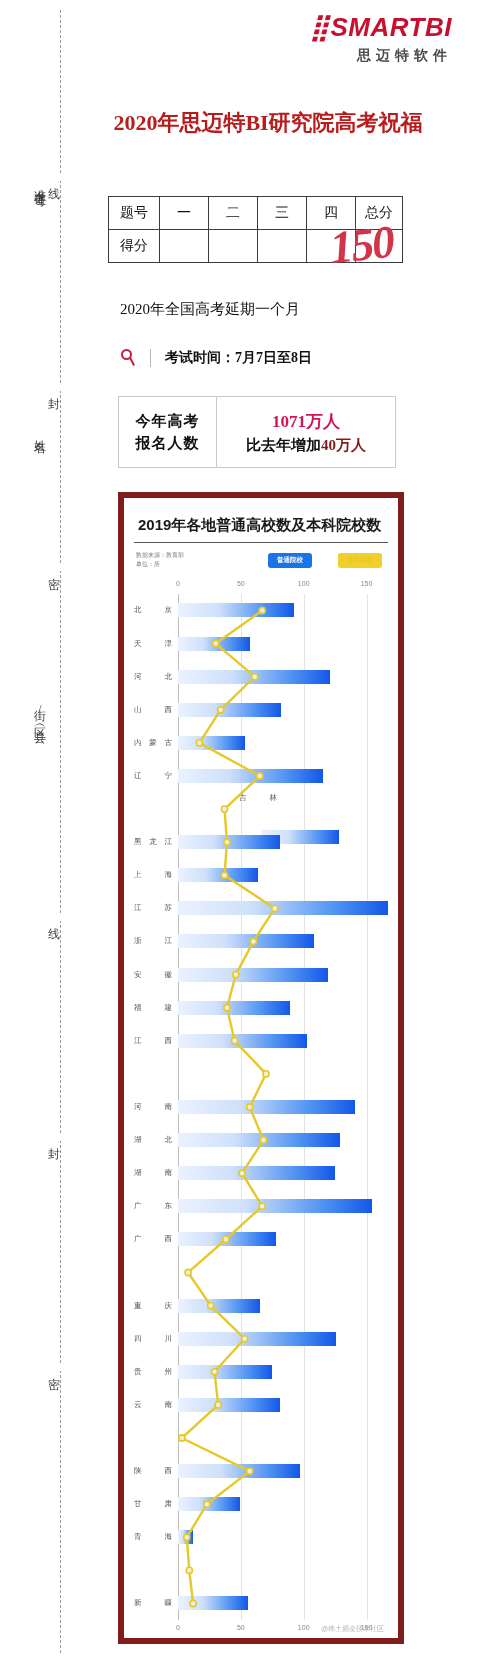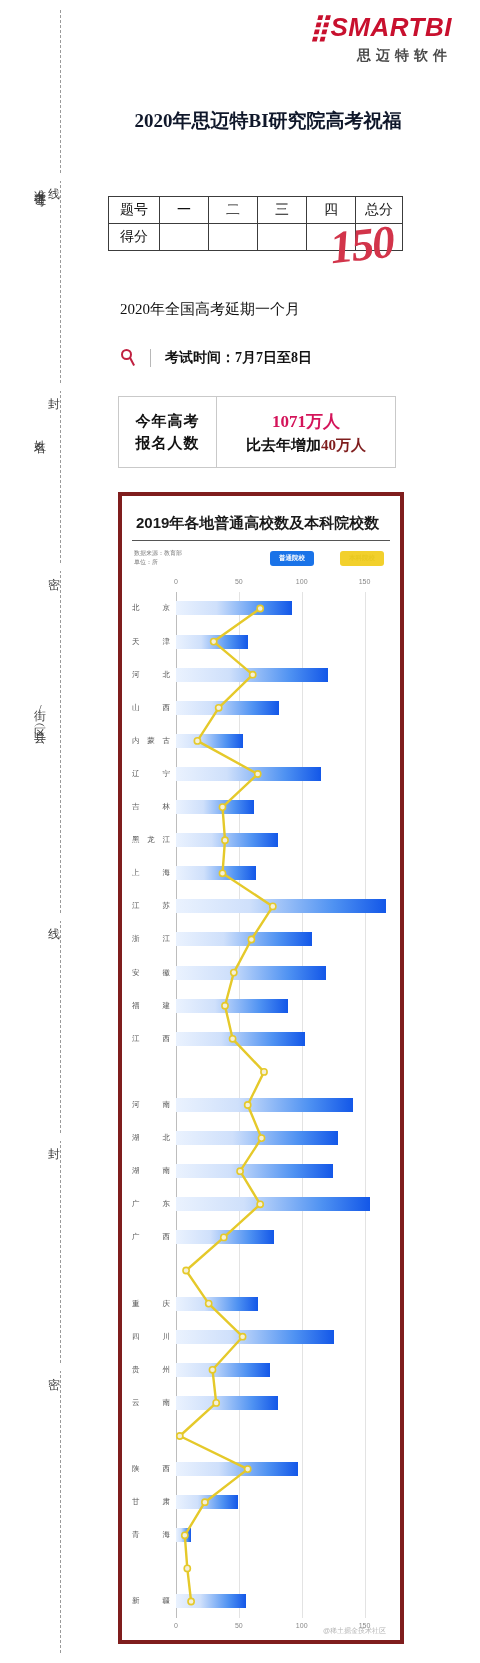--- a/index.html
+++ b/index.html
@@ -47,39 +47,39 @@
     margin-top: 7px;
     font-family: "Liberation Serif", serif;
     font-size: 14px; font-weight: bold; color: #4a4a4a; letter-spacing: 5px;
   }
 
   
   .title-main {
     position: absolute; left: 82px; top: 108px; width: 372px;
     text-align: center;
     font-family: "Liberation Serif", "DejaVu Serif", serif;
-    font-size: 19px; font-weight: bold; color: #0f172a; letter-spacing: 0px;
+    font-size: 22px; font-weight: bold; color: #b91c1c; letter-spacing: 0px;
   }
   .title-sub {
     position: absolute; left: 82px; top: 152px; width: 372px;
     text-align: center;
     font-family: "Liberation Serif", serif;
     font-size: 17px; font-weight: bold; color: #111;
   }
 
   
   .score-table {
     position: absolute; left: 108px; top: 196px;
     border-collapse: collapse;
     font-family: "Liberation Serif", serif;
     background: #fff;
   }
   .score-table td {
     border: 1px solid #3c3c3c;
-    height: 27px; width: 49px;
+    height: 33px; width: 49px;
     text-align: center; vertical-align: middle;
     font-size: 14px; color: #111;
   }
   .score-table td.head-cell { width: 51px; }
   .score-table td.total-cell { width: 47px; }
   .handwrite-score {
     position: absolute; left: 330px; top: 218px;
     font-family: "Liberation Serif", serif;
     font-size: 46px; font-style: italic; font-weight: bold;
     color: #d2344a; transform: rotate(-6deg);
@@ -134,21 +134,21 @@
     font-size: 15px; font-weight: bold;
   }
   .enroll-big { color: #d4145a; font-size: 17px; }
   .enroll-cmp { color: #111; }
   .enroll-cmp .hl { color: #7f1d1d; }
 
   
   .chart-card {
     position: absolute; left: 118px; top: 492px;
     width: 286px; height: 1152px;
-    border: 4px solid #7f1d1d;
+    border: 6px solid #7f1d1d;
     background: #fff;
     padding: 16px 10px 6px 10px;
   }
   .chart-title {
     font-family: "Liberation Sans", sans-serif;
     font-size: 15px; font-weight: bold; color: #1a1a1a;
     line-height: 1.45; padding: 0 4px;
   }
   .chart-rule { margin-top: 6px; height: 1px; background: #555; }
 
@@ -346,21 +346,21 @@
             <div class="bar-area">
               <div class="bar" style="width: 66.6286px;"></div>
             </div>
           </div>
           <div class="row" style="top: 165.484px; height: 33.0968px;">
             <div class="row-label">辽 宁</div>
             <div class="bar-area">
               <div class="bar" style="width: 144.571px;"></div>
             </div>
           </div>
-          <div class="row" style="top: 198.581px; height: 33.0968px;">
+          <div class="row" style="top: 198.581px; height: 33.0968px; flex-direction: column;">
             <div class="row-label">吉 林</div>
             <div class="bar-area">
               <div class="bar" style="width: 77.9429px;"></div>
             </div>
           </div>
           <div class="row" style="top: 264.774px; height: 33.0968px;">
             <div class="row-label">上 海</div>
             <div class="bar-area">
               <div class="bar" style="width: 80.4571px;"></div>
             </div>

